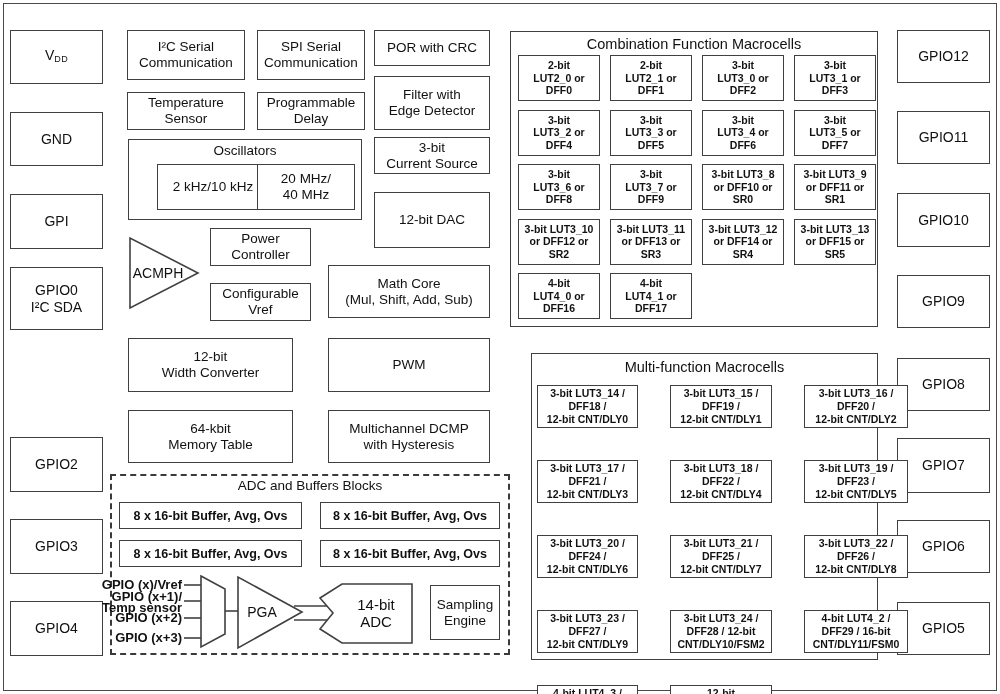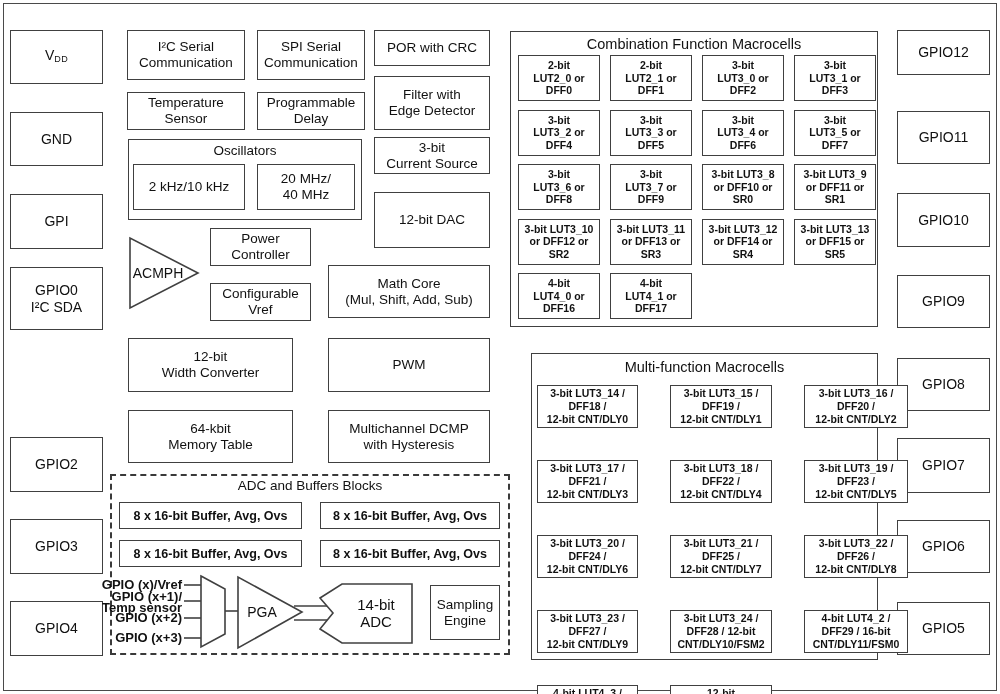--- a/index.html
+++ b/index.html
@@ -56,21 +56,21 @@
     <span><span>V</span><sub class="vsub">DD</sub></span>
   </div>
   <div class="pin pin-left" style="top:112px;height:54px">GND</div>
   <div class="pin pin-left" style="top:194px;height:55px">GPI</div>
   <div class="pin pin-left" style="top:267px;height:63px">GPIO0
 I²C SDA</div>
   <div class="pin pin-left" style="top:437px;height:55px">GPIO2</div>
   <div class="pin pin-left" style="top:519px;height:55px">GPIO3</div>
   <div class="pin pin-left" style="top:601px;height:55px">GPIO4</div>
 
-  <div class="pin pin-right" style="top:30px;height:45px">GPIO12</div>
+  <div class="pin pin-right" style="top:30px;height:53px">GPIO12</div>
   <div class="pin pin-right" style="top:111px;height:53px">GPIO11</div>
   <div class="pin pin-right" style="top:193px;height:54px">GPIO10</div>
   <div class="pin pin-right" style="top:275px;height:53px">GPIO9</div>
   <div class="pin pin-right" style="top:358px;height:53px">GPIO8</div>
   <div class="pin pin-right" style="top:438px;height:55px">GPIO7</div>
   <div class="pin pin-right" style="top:520px;height:53px">GPIO6</div>
   <div class="pin pin-right" style="top:602px;height:53px">GPIO5</div>
 
   <div class="block" style="left:127px;top:30px;width:118px;height:50px">I²C Serial
 Communication</div>
@@ -79,21 +79,21 @@
   <div class="block" style="left:374px;top:30px;width:116px;height:36px">POR with CRC</div>
   <div class="block" style="left:127px;top:92px;width:118px;height:38px">Temperature
 Sensor</div>
   <div class="block" style="left:257px;top:92px;width:108px;height:38px">Programmable
 Delay</div>
   <div class="block" style="left:374px;top:76px;width:116px;height:54px">Filter with
 Edge Detector</div>
 
   <div class="group-box" style="left:128px;top:139px;width:234px;height:81px">
     <div class="group-title" style="top:3px;font-size:13.5px">Oscillators</div>
-    <div class="block" style="left:4px;top:24px;width:112px;height:46px">2 kHz/10 kHz</div>
+    <div class="block" style="left:28px;top:24px;width:112px;height:46px">2 kHz/10 kHz</div>
     <div class="block" style="left:128px;top:24px;width:98px;height:46px">20 MHz/
 40 MHz</div>
   </div>
 
   <div class="block" style="left:374px;top:137px;width:116px;height:37px">3-bit
 Current Source</div>
   <div class="block" style="left:374px;top:192px;width:116px;height:56px">12-bit DAC</div>
   <div class="block" style="left:210px;top:228px;width:101px;height:38px">Power
 Controller</div>
   <div class="block" style="left:210px;top:283px;width:101px;height:38px">Configurable

